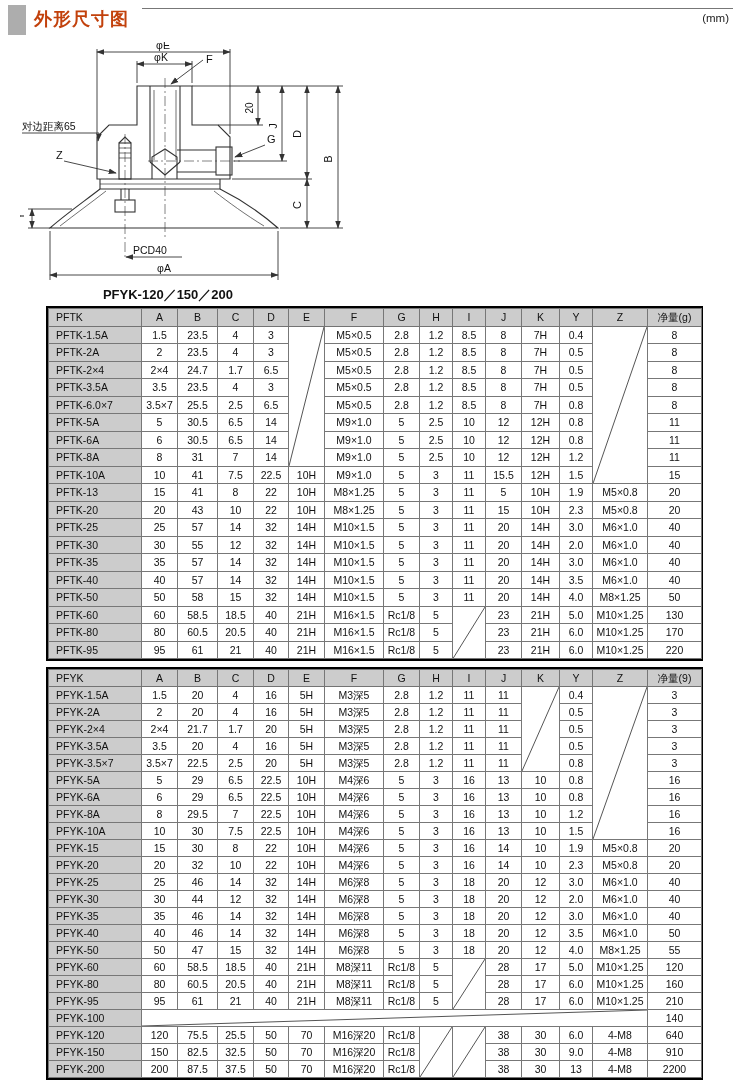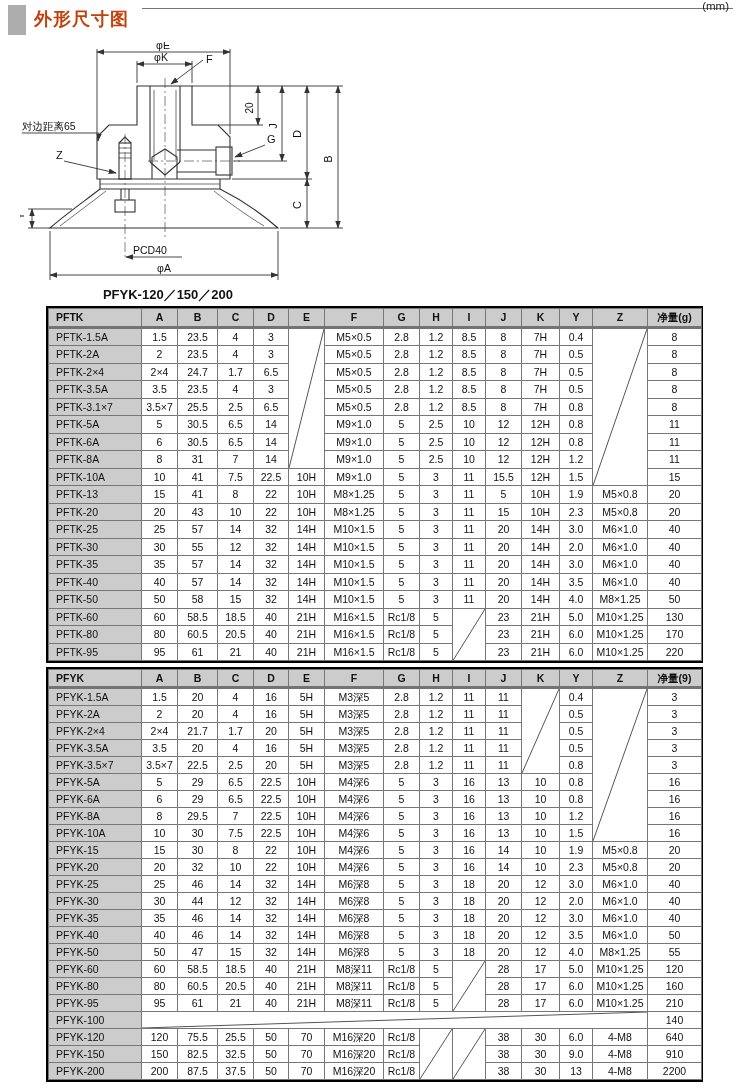--- a/index.html
+++ b/index.html
@@ -2,32 +2,32 @@
 <html><head>
 <meta charset="utf-8">
 <style>
   html,body{margin:0;padding:0;background:#f2f2f2;}
   .page{position:relative;width:737px;height:1091px;background:#fff;overflow:hidden;
         font-family:"Liberation Sans","DejaVu Sans",sans-serif;color:#111;}
   
   .title-chip{position:absolute;left:8px;top:5px;width:18px;height:30px;background:#adadad;}
   .page-title{position:absolute;left:34px;top:7px;margin:0;font-size:18px;font-weight:bold;letter-spacing:1px;color:#c2410c;}
   .header-rule{position:absolute;left:142px;right:4px;top:8px;height:1px;background:#777;}
-  .unit{position:absolute;right:8px;top:0;font-size:11.5px;color:#222;}
+  .unit{position:absolute;right:8px;top:12px;font-size:11.5px;color:#222;}
   
   .diagram{position:absolute;left:20px;top:42px;}
   .diagram text{font-family:"Liberation Sans","DejaVu Sans",sans-serif;fill:#111;}
   
   .tblwrap{position:absolute;left:46px;width:653px;border:2px solid #000;}
   .tblwrap table{border-collapse:collapse;table-layout:fixed;width:653px;font-size:10.5px;}
   .tblwrap th,.tblwrap td{border:1px solid #777;text-align:center;padding:0;overflow:hidden;
        white-space:nowrap;color:#111;font-weight:normal;}
   .tbl0 th,.tbl0 td{height:16.5px;line-height:16.5px;}
   .tbl1 th,.tbl1 td{height:16px;line-height:16px;}
-  .tblwrap thead th{background:#ccc;border-bottom:3px solid #737373;font-weight:bold;}
+  .tblwrap thead th{background:#ccc;border-bottom:1px solid #737373;}
   .tblwrap th.model,.tblwrap td.model{text-align:left;padding-left:7px;background:#ccc;}
   td.diag{position:relative;padding:0;}
   .dg{position:absolute;left:0;top:0;width:100%;height:100%;display:block;}
 </style>
 </head>
 <body>
 
 <div class="page">
 
   <div class="title-chip"></div>
@@ -235,21 +235,21 @@
             <td>M5×0.5</td>
             <td>2.8</td>
             <td>1.2</td>
             <td>8.5</td>
             <td>8</td>
             <td>7H</td>
             <td>0.5</td>
             <td>8</td>
           </tr>
           <tr>
-            <td class="model">PFTK-3.1×7</td>
+            <td class="model">PFTK-6.0×7</td>
             <td>3.5×7</td>
             <td>25.5</td>
             <td>2.5</td>
             <td>6.5</td>
             <td>M5×0.5</td>
             <td>2.8</td>
             <td>1.2</td>
             <td>8.5</td>
             <td>8</td>
             <td>7H</td>

